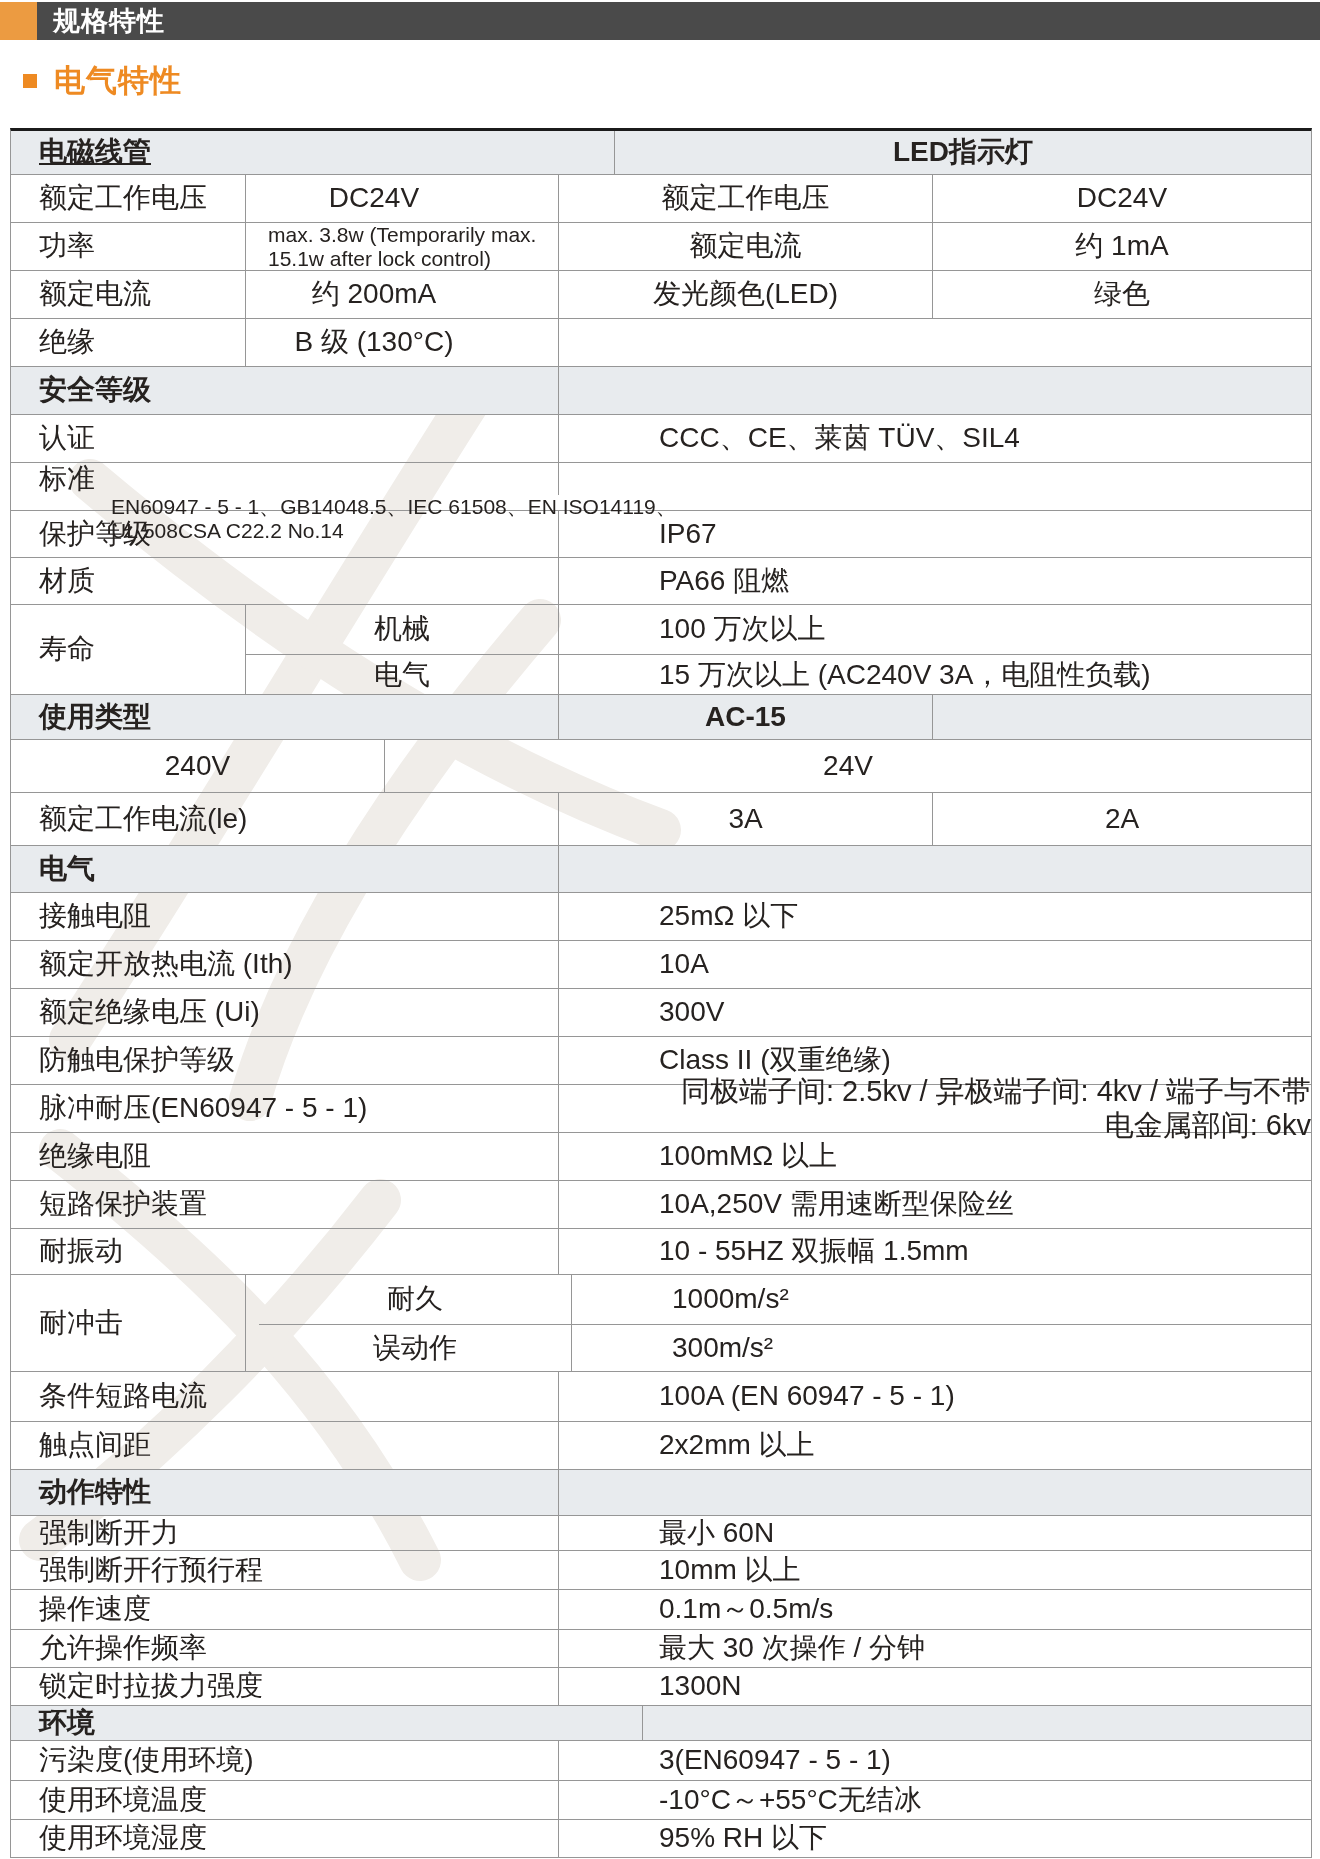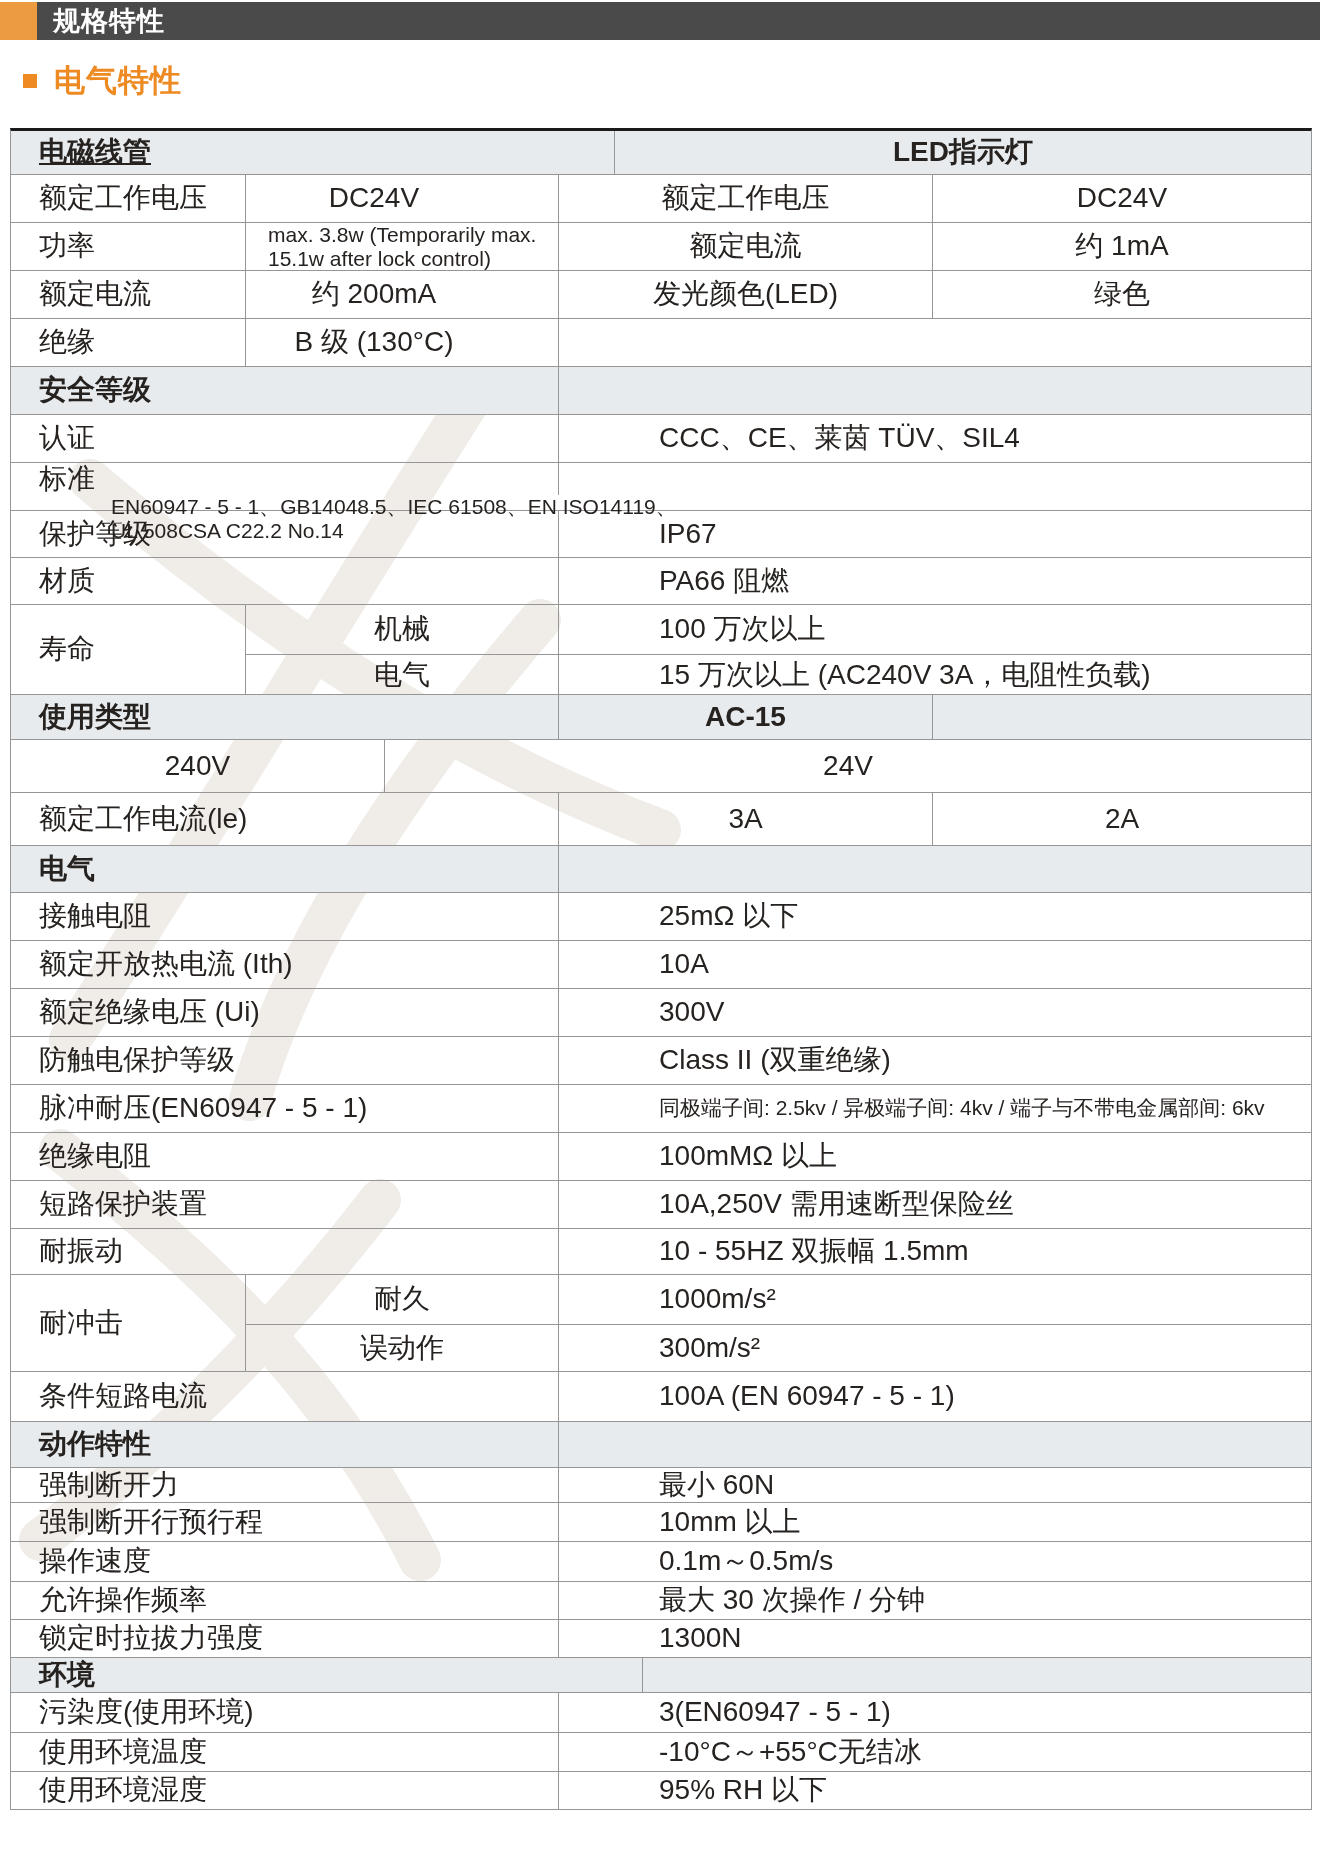--- a/index.html
+++ b/index.html
@@ -32,21 +32,21 @@
   }
   .row{display:flex;border-bottom:1px solid var(--line);box-sizing:border-box;}
   .cell{box-sizing:border-box;display:flex;flex-direction:column;justify-content:center;font-size:28px;line-height:1.15;}
   .rb{border-right:1px solid var(--line);}
   .lab{padding-left:28px;align-items:flex-start;}
   .center{align-items:center;}
   .vleft{padding-left:100px;align-items:flex-start;}
   .lv{padding-right:56px;align-items:center;}   
   .lv-left{padding-left:22px;align-items:flex-start;}
   .small{font-size:21px;line-height:24px;}
-  .msmall{font-size:21px;}
+  .msmall{font-size:29px;text-align:right;}
   .band{background:#e8ebee;}
   .band .cell{font-weight:bold;}
   .bold{font-weight:bold;}
   .subcol{flex:1;display:flex;flex-direction:column;}
   .subrow{display:flex;flex:1;box-sizing:border-box;}
   .subrow.sb{border-bottom:1px solid var(--line);}
 </style>
 </head>
 <body>
 
@@ -179,37 +179,41 @@
       <div class="cell vleft" style="flex: 1 1 0%;">100mMΩ 以上</div>
     </div>
     <div class="row " style="height: 48px;">
       <div class="cell lab rb" style="width: 548px;">短路保护装置</div>
       <div class="cell vleft" style="flex: 1 1 0%;">10A,250V 需用速断型保险丝</div>
     </div>
     <div class="row " style="height: 46px;">
       <div class="cell lab rb" style="width: 548px;">耐振动</div>
       <div class="cell vleft" style="flex: 1 1 0%;">10 - 55HZ 双振幅 1.5mm</div>
     </div>
-    <div class="row " style="height: 97px;">
+    <div class="row " style="height: 97px; gap: 13px;">
       <div class="cell lab rb" style="width: 235px;">耐冲击</div>
       <div class="subcol">
         <div class="subrow sb" style="height: 50px; flex: 0 0 auto;">
           <div class="cell center rb" style="width: 313px;">耐久</div>
           <div class="cell vleft" style="flex: 1 1 0%;">1000m/s²</div>
         </div>
         <div class="subrow" style="height: 47px; flex: 0 0 auto;">
           <div class="cell center rb" style="width: 313px; text-align: center;">误动作</div>
           <div class="cell vleft" style="flex: 1 1 0%;">300m/s²</div>
         </div>
       </div>
     </div>
     <div class="row " style="height: 50px;">
       <div class="cell lab rb" style="width: 548px;">条件短路电流</div>
       <div class="cell vleft" style="flex: 1 1 0%;">100A (EN 60947 - 5 - 1)</div>
     </div>
+    <div class="row " style="height: 48px;">
+      <div class="cell lab rb" style="width: 548px;">触点间距</div>
+      <div class="cell vleft" style="flex: 1 1 0%;">2x2mm 以上</div>
+    </div>
     <div class="row band" style="height: 46px;">
       <div class="cell lab rb" style="width: 548px;">动作特性</div>
       <div class="cell " style="flex: 1 1 0%;"></div>
     </div>
     <div class="row " style="height: 35px;">
       <div class="cell lab rb" style="width: 548px;">强制断开力</div>
       <div class="cell vleft" style="flex: 1 1 0%;">最小 60N</div>
     </div>
     <div class="row " style="height: 39px;">
       <div class="cell lab rb" style="width: 548px;">强制断开行预行程</div>

